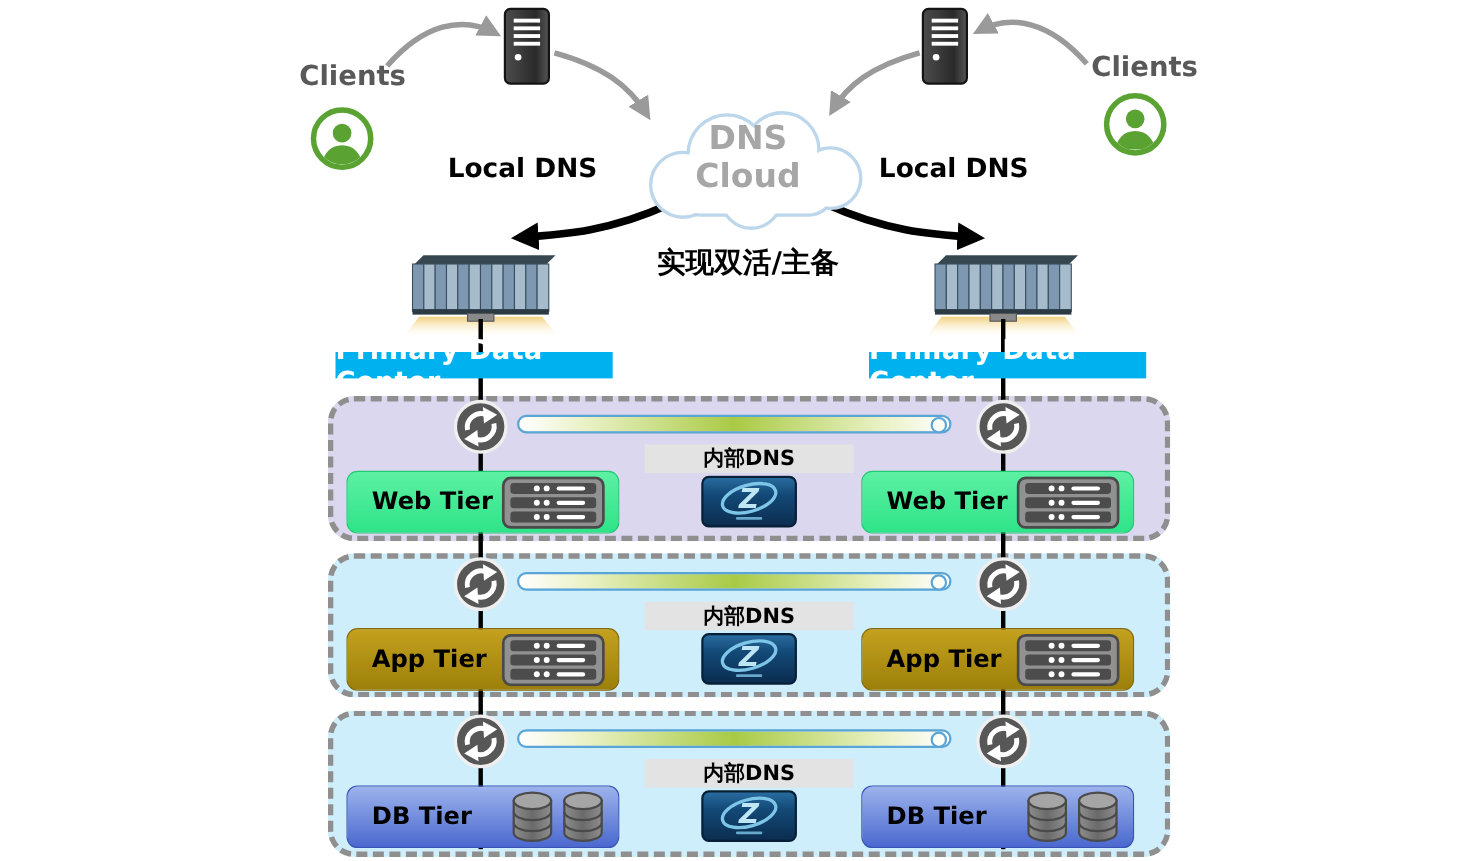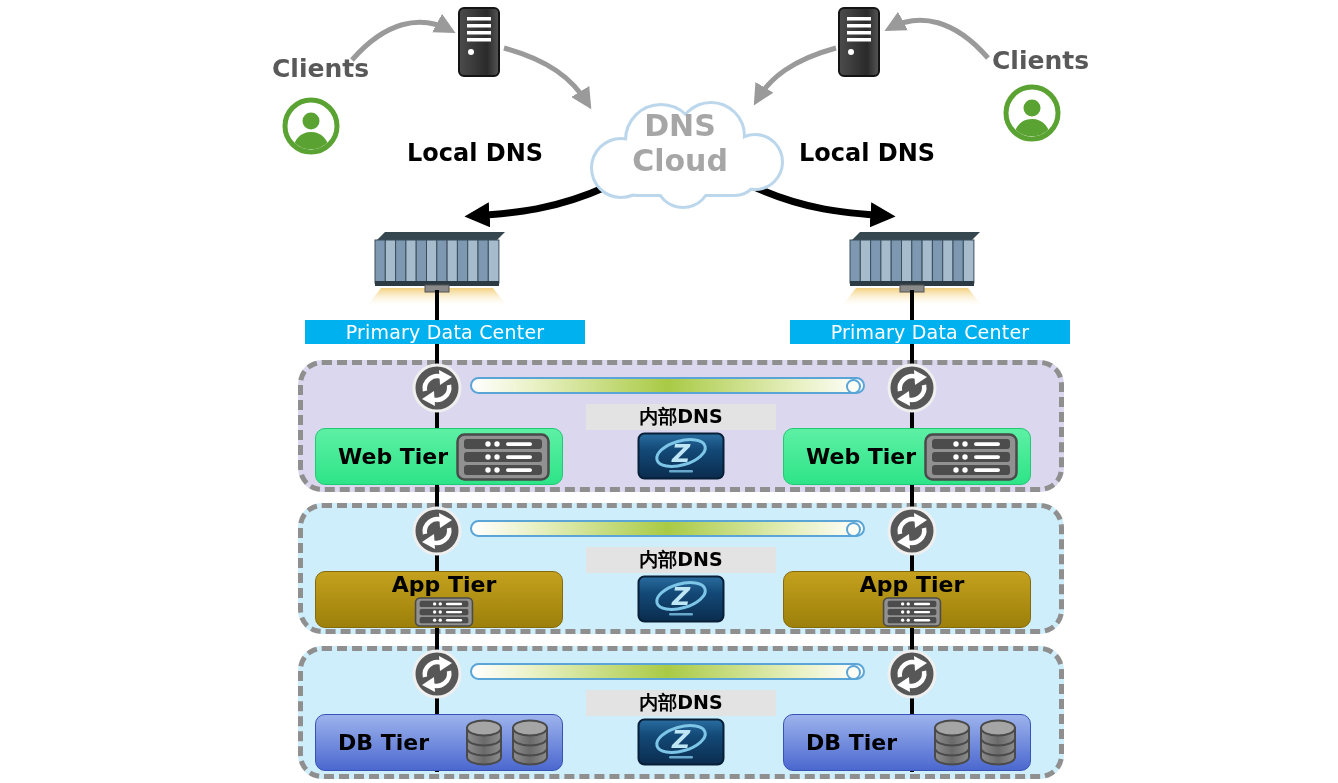--- a/index.html
+++ b/index.html
@@ -8,21 +8,21 @@
     font-family:"DejaVu Sans","Liberation Sans",sans-serif;
   }
   .abs{position:absolute;}
   
   .clients-label{color:#595959;font-weight:bold;font-size:25px;text-align:center;}
   .localdns-label{color:#000;font-weight:bold;font-size:24px;text-align:center;width:140px;margin-top:45px;}
   .cloud-text{color:#a6a6a6;font-weight:bold;font-size:30px;text-align:center;line-height:35px;width:234px;}
   .caption{color:#000;font-weight:bold;font-size:26px;text-align:center;line-height:34px;width:280px;}
   
   .banner{
-    width:280px;height:24px;background:#00b1f0;color:#fff;font-weight:normal;font-size:19px;
+    width:252px;height:24px;background:#00b1f0;color:#fff;font-weight:bold;font-size:25px;
     display:flex;align-items:center;justify-content:center;letter-spacing:.2px;
   }
   
   .vline{width:4px;background:#000;}
   
   .band{
     width:766px;border:5px dashed #8f8f8f;border-radius:24px;box-sizing:border-box;
   }
   .band-web{background:#dbd7ef;height:132px;}
   .band-app{background:#cfeefb;height:131px;}
@@ -44,21 +44,21 @@
     width:190px;height:26px;background:#e3e3e3;color:#000;font-weight:bold;font-size:19px;
     display:flex;align-items:center;justify-content:center;
   }
   
   .tier-box{
     width:248px;height:57px;border-radius:10px;box-sizing:border-box;
     display:flex;align-items:center;justify-content:space-between;padding:0 12px 0 22px;
   }
   .tier-box .label{font-weight:bold;font-size:22px;color:#000;white-space:nowrap;}
   .tier-box-web{background:linear-gradient(180deg,#5df0a4,#2ee488);border:1px solid #22c973;}
-  .tier-box-app{background:linear-gradient(180deg,#c4a11e,#9c800a);border:1px solid #86690a;flex-direction:column;}
+  .tier-box-app{background:linear-gradient(180deg,#c4a11e,#9c800a);border:1px solid #86690a;}
   .tier-box-db{background:linear-gradient(180deg,#9db3ec,#4b68cf);border:1px solid #3853b5;}
   .icon-pair{display:flex;gap:6px;align-items:center;}
   .appliance{width:88px;height:48px;}
   svg{display:block;}
 </style>
 </head>
 <body>
 
 <div class="canvas">
 
@@ -223,20 +223,21 @@
       <circle cx="120" cy="90" r="26"></circle>
         <rect x="52" y="60" width="142" height="44" rx="22"></rect>
     </g>
   </svg>
   <div class="abs cloud-text" style="left:563px;top:108px;">
     <div>DNS</div>
     <div>Cloud</div>
   </div>
 
   <div class="abs caption" style="left:540px;top:222px;">
+    <div>实现双活/主备</div>
   </div>
 
   <svg class="abs" style="left:367px;top:228px;" width="140" height="80">
       <use href="#sym-building"></use>
     </svg>
   <svg class="abs" style="left:842px;top:228px;" width="140" height="80">
       <use href="#sym-building"></use>
     </svg>
 
   <div class="abs band band-web" style="left:298px;top:360px;"></div>

